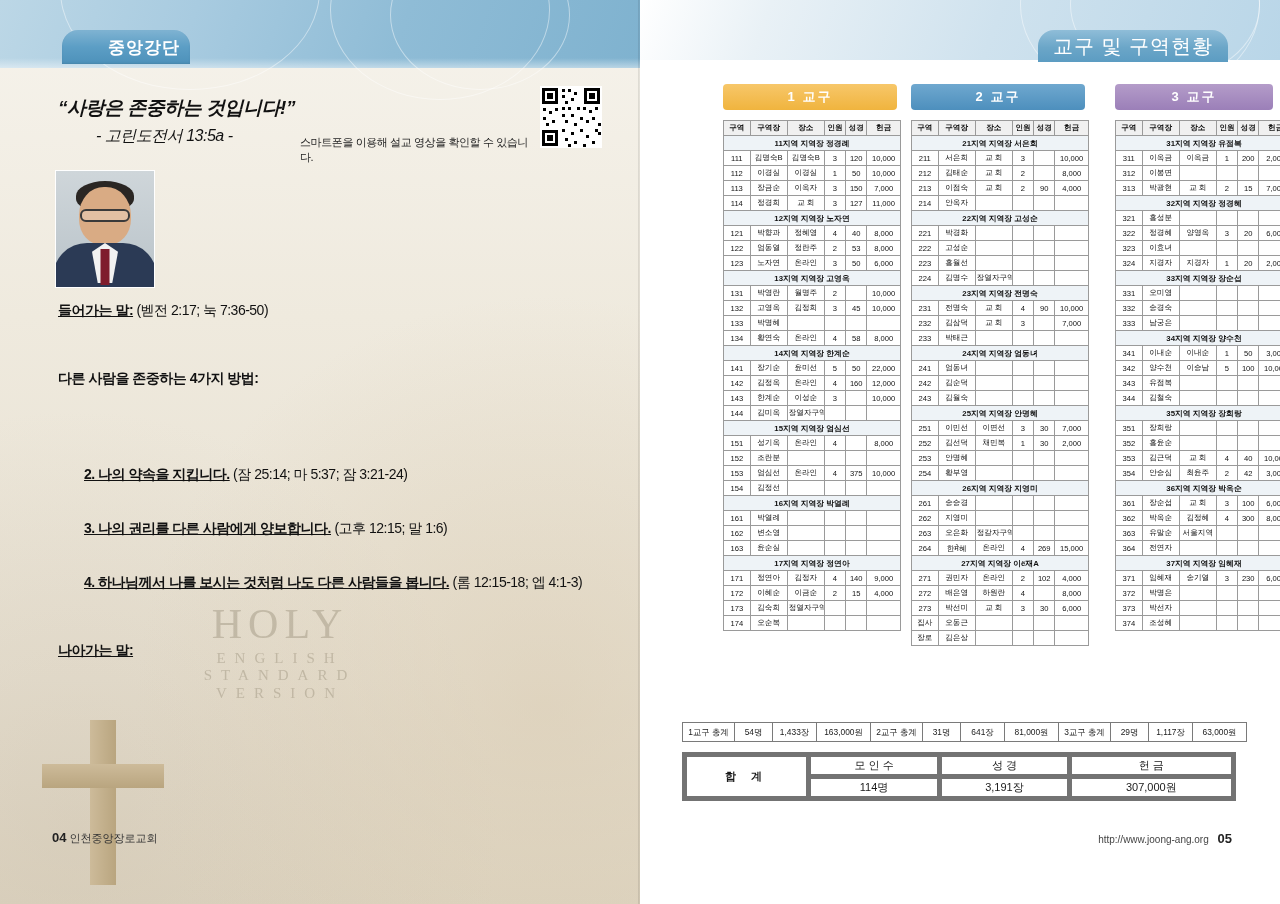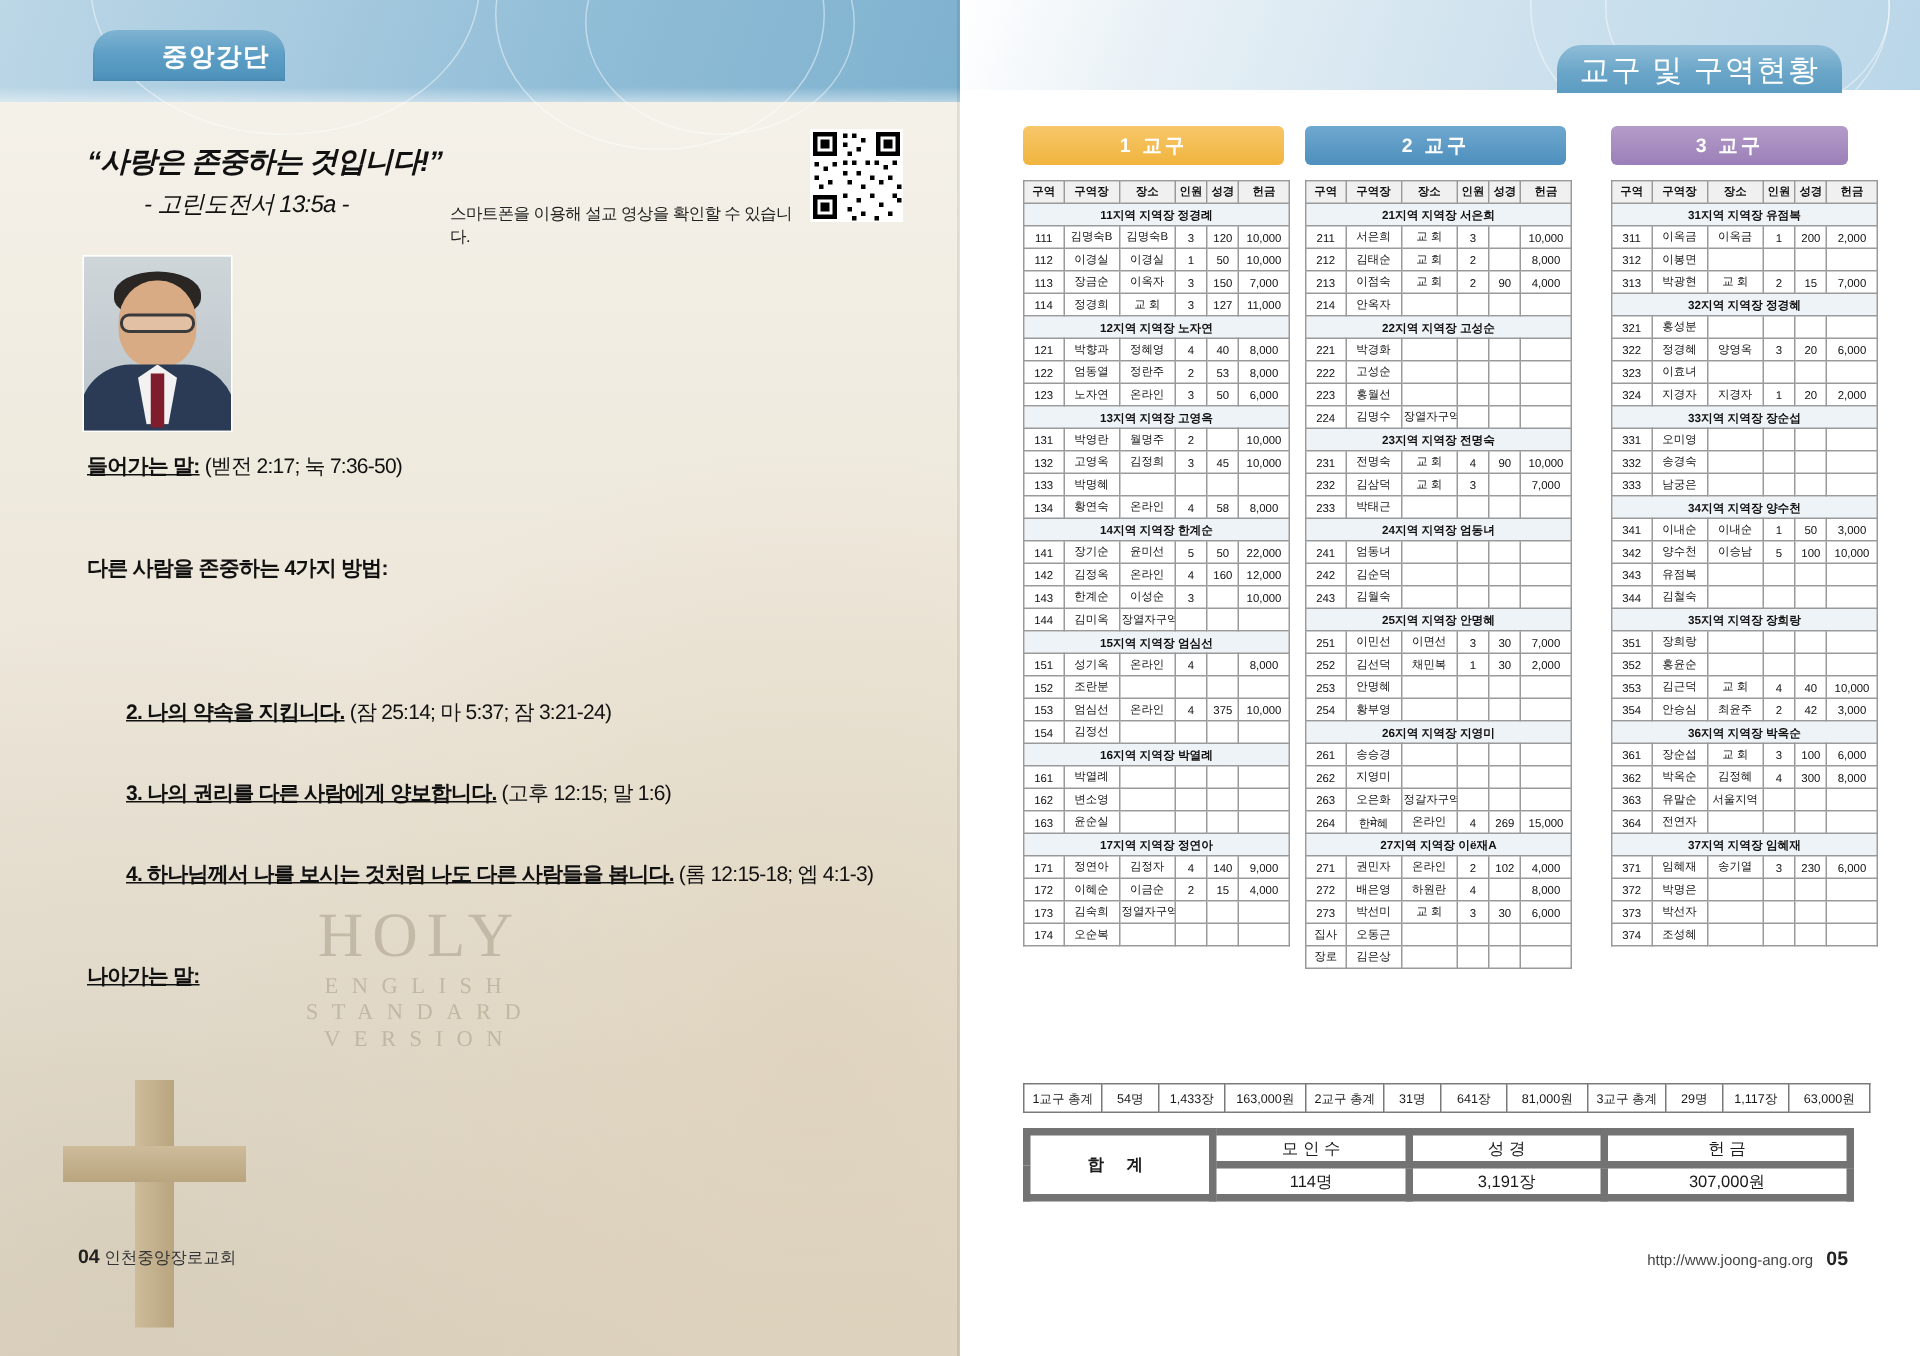--- a/index.html
+++ b/index.html
@@ -27,21 +27,21 @@
   }
   #left-top-band:after{
     content:""; position:absolute; left:0; bottom:0; width:100%; height:10px;
     background:linear-gradient(180deg,rgba(255,255,255,0.0),rgba(255,255,255,0.45));
   }
   .band-swirl{
     position:absolute; border-radius:50%;
     border:1px solid rgba(255,255,255,0.45);
   }
   #title-tab {
-    position:absolute; left:62px; top:20px; width:128px; height:34px;
+    position:absolute; left:62px; top:30px; width:128px; height:34px;
     background:linear-gradient(180deg,#7fb3d2 0%,#5c9ec5 50%,#4d91ba 100%);
     border-top-left-radius:16px; border-top-right-radius:16px;
     color:#ffffff; font-size:17px; font-weight:bold;
     display:flex; align-items:center; justify-content:center;
     letter-spacing:1px;
     box-shadow:0 -1px 2px rgba(0,0,0,0.08) inset;
     padding-left:36px;
   }
   #sermon-title {
     position:absolute; left:58px; top:95px; width:340px;
@@ -139,21 +139,21 @@
     position:absolute; left:0; top:0; width:640px; height:60px;
     background:linear-gradient(110deg,#ffffff 0%,#e9f1f6 20%,#cfe2ee 55%,#b9d6e8 100%);
   }
   #right-tab {
     position:absolute; right:52px; top:30px; width:190px; height:32px;
     background:linear-gradient(180deg,#8fbdd8 0%,#6ba6c8 55%,#5c9cc2 100%);
     border-top-left-radius:16px; border-top-right-radius:16px;
     color:#ffffff; font-size:20px; font-weight:normal;
     display:flex; align-items:center; justify-content:center; letter-spacing:1px;
   }
-  .dist-col { position:absolute; top:84px; width:174px; }
+  .dist-col { position:absolute; top:84px; width:174px;margin-left:41px; }
   #col-1 { left:42px; }
   #col-2 { left:230px; }
   #col-3 { left:418px;padding-left:16px; }
   .dist-head {
     height:26px; border-radius:4px; color:#ffffff;
     font-size:13px; font-weight:bold;
     display:flex; align-items:center; justify-content:center;
     letter-spacing:2px;
     margin-bottom:10px;
   }

